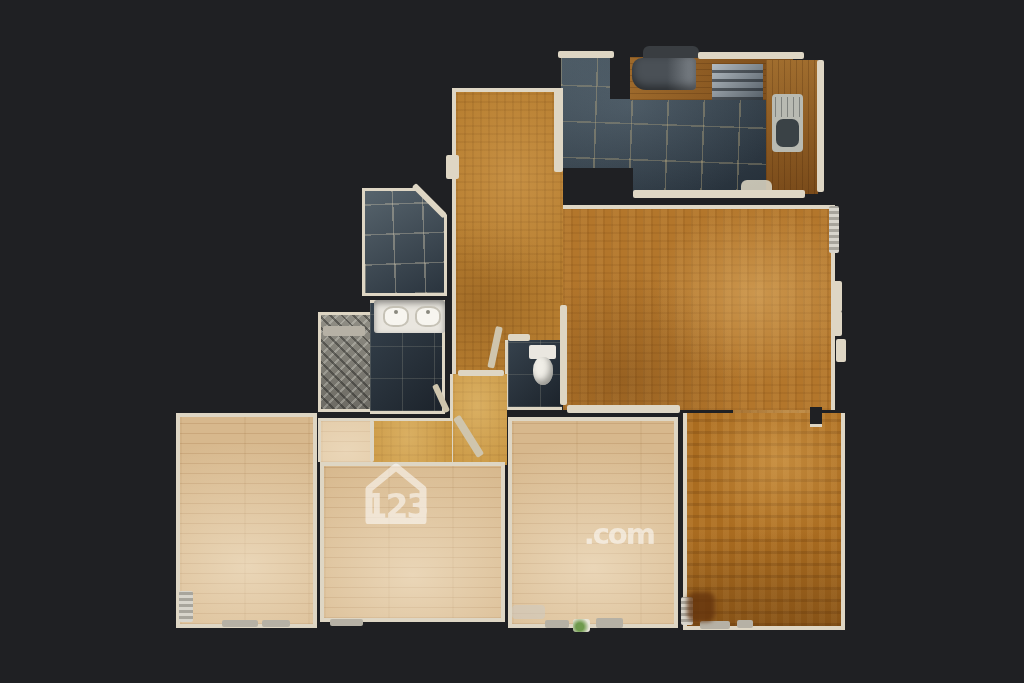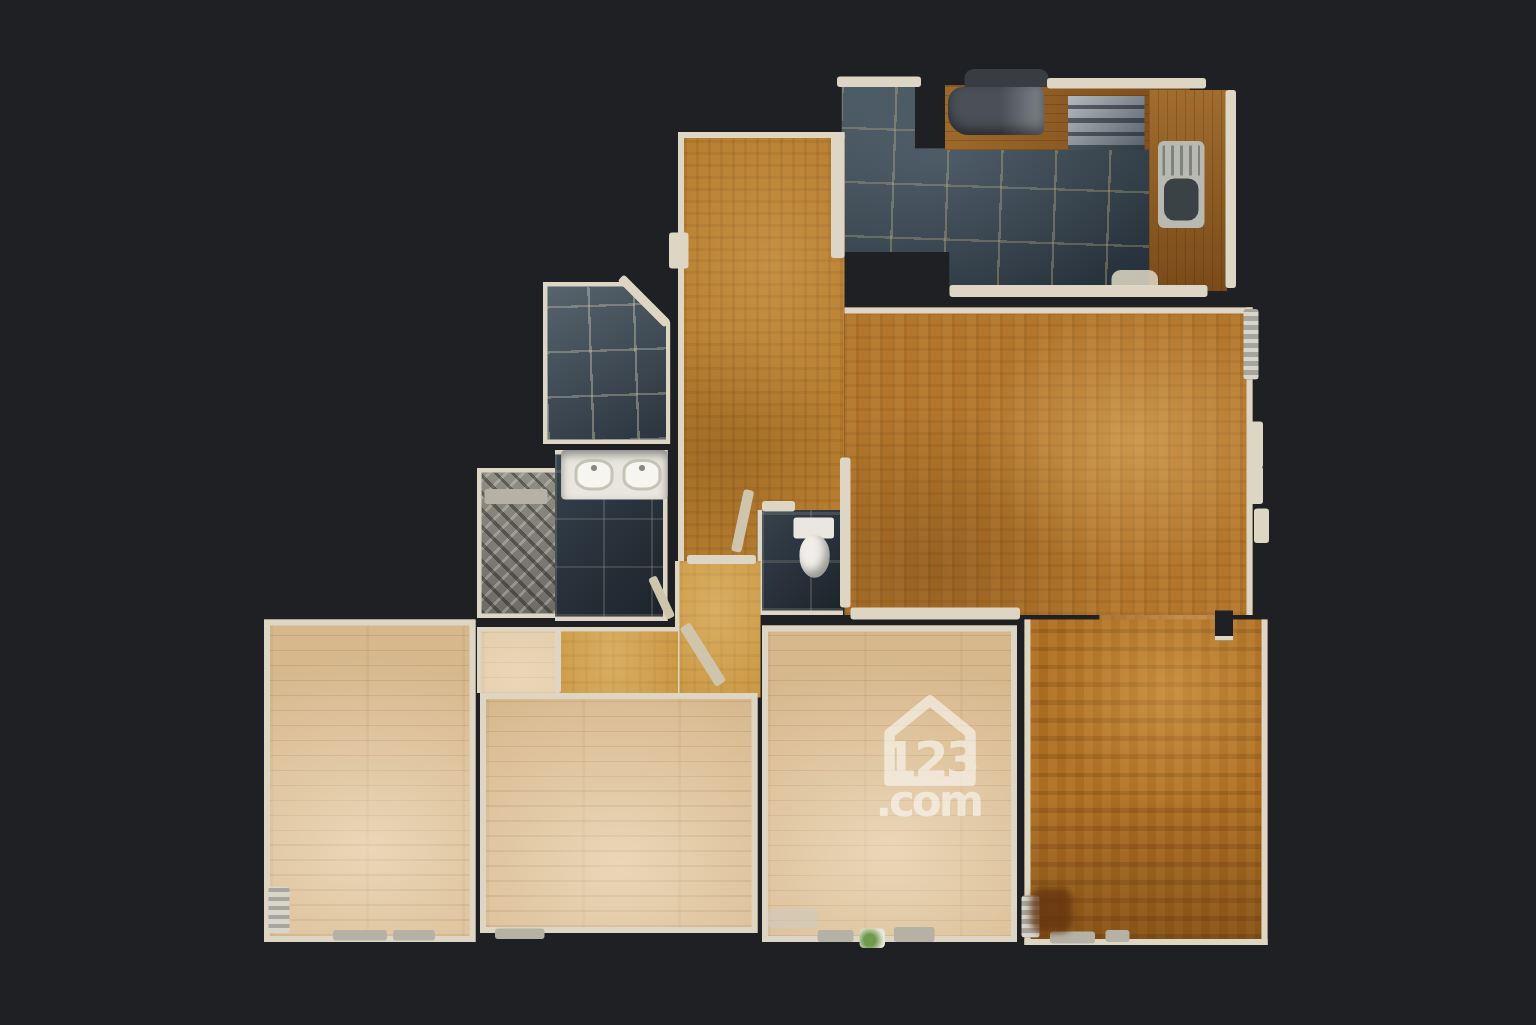--- a/index.html
+++ b/index.html
@@ -105,21 +105,21 @@
   .fx-sinkUnit::after{content:"";position:absolute;left:4px;right:4px;top:25px;bottom:5px;background:#3a4246;border-radius:7px;}
   .fx-mat{background:#d6d0bf;border-radius:6px;opacity:.9;}
   .fx-stub{background:#1f2023;border-bottom:3px solid #ded6c4;}
   .fx-patchLight{background:rgba(205,203,195,.55);border-radius:4px;}
   .fx-patchDark{background:rgba(98,50,12,.75);border-radius:8px;filter:blur(2px);}
   .fx-patchGrey{background:#393d41;border-radius:6px 6px 0 0;}
   .fx-plant{background:radial-gradient(circle at 40% 60%, #6f9a4e 30%, #e8e6da 72%);border-radius:3px;}
 
   
   .watermark{position:absolute;pointer-events:none;color:#fff;}
-  .wm-line1{display:flex;align-items:flex-end;justify-content:flex-end;}
+  .wm-line1{display:flex;align-items:flex-end;}
   .wm-house{position:relative;width:68px;height:62px;flex:0 0 auto;}
   .wm-house svg{position:absolute;left:0;top:0;}
   .wm-num{position:absolute;left:0;right:0;bottom:1px;text-align:center;font-weight:bold;font-size:33px;letter-spacing:-2px;line-height:1;}
   .wm-brand{font-weight:bold;font-size:46px;letter-spacing:-2px;line-height:.82;padding-left:4px;}
   .wm-tld{font-weight:bold;font-size:29px;letter-spacing:-2px;line-height:1;text-align:right;margin-top:-4px;}
 </style>
 </head>
 <body>
 
 <div id="stage" style="width: 1024px; height: 683px; background: rgb(31, 32, 35);">

